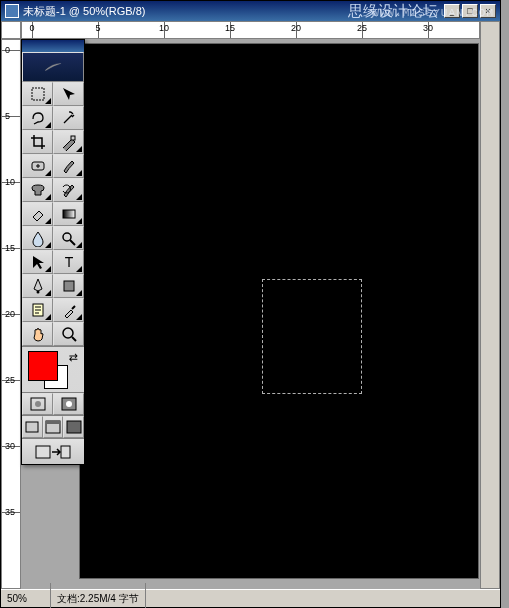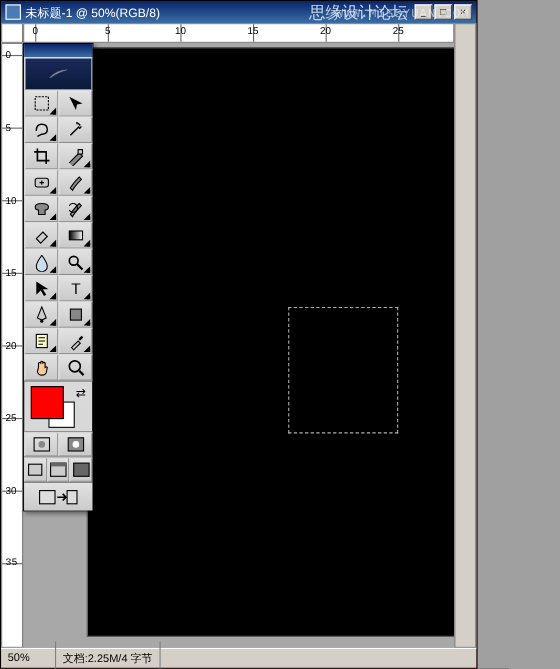--- a/index.html
+++ b/index.html
@@ -1,18 +1,18 @@
 <!DOCTYPE html>
 <html><head>
 <meta charset="utf-8">
 <style>
 * { margin: 0; padding: 0; box-sizing: border-box; font-family: "Microsoft YaHei", sans-serif; }
 body { width: 509px; height: 608px; background: #a0a0a0; overflow: hidden; position: relative; }
 
-.window { width: 434px; height: 608px; background: #7f1d1d; border: 1px solid #000; position: relative; }
+.window { width: 501px; height: 608px; background: #7f1d1d; border: 1px solid #000; position: relative; }
 
 .titlebar { height: 20px; background: linear-gradient(#0a246a, #3a6ea5); display: flex; align-items: center; padding: 0 4px; color: #fff; font-size: 11px; }
 .titlebar .icon { width: 14px; height: 14px; background: #4a7bb5; margin-right: 4px; border: 1px solid #fff; }
 .titlebar .title { flex: 1; }
 .titlebar .watermark { font-size: 15px; color: #c8d8f0; margin-right: 6px; }
 .titlebar .winbtns { display: flex; gap: 2px; }
 .titlebar .winbtn { width: 16px; height: 14px; background: #d4d0c8; border: 1px solid #fff; border-right-color: #404040; border-bottom-color: #404040; display: flex; align-items: center; justify-content: center; font-size: 9px; color: #000; }
 
 .ruler-h { position: absolute; top: 20px; left: 20px; right: 20px; height: 18px; background: #fff; border: 1px solid #808080; }
 .ruler-h .tick { position: absolute; top: 0; bottom: 0; border-left: 1px solid #666; }
@@ -96,21 +96,21 @@
       <div class="lbl" style="top: 142px;">10</div>
       <div class="tick" style="top: 208px;"></div>
       <div class="lbl" style="top: 208px;">15</div>
       <div class="tick" style="top: 274px;"></div>
       <div class="lbl" style="top: 274px;">20</div>
       <div class="tick" style="top: 340px;"></div>
       <div class="lbl" style="top: 340px;">25</div>
       <div class="tick" style="top: 406px;"></div>
       <div class="lbl" style="top: 406px;">30</div>
       <div class="tick" style="top: 472px;"></div>
-      <div class="lbl" style="top: 472px; font-family: Liberation Mono, monospace;">35</div>
+      <div class="lbl" style="top: 472px;">35</div>
     </div>
 
   <div class="canvas-area">
     <div class="canvas-doc">
       <div class="selection-rect"></div>
     </div>
   </div>
 
   <div class="scrollbar-v"></div>
 

